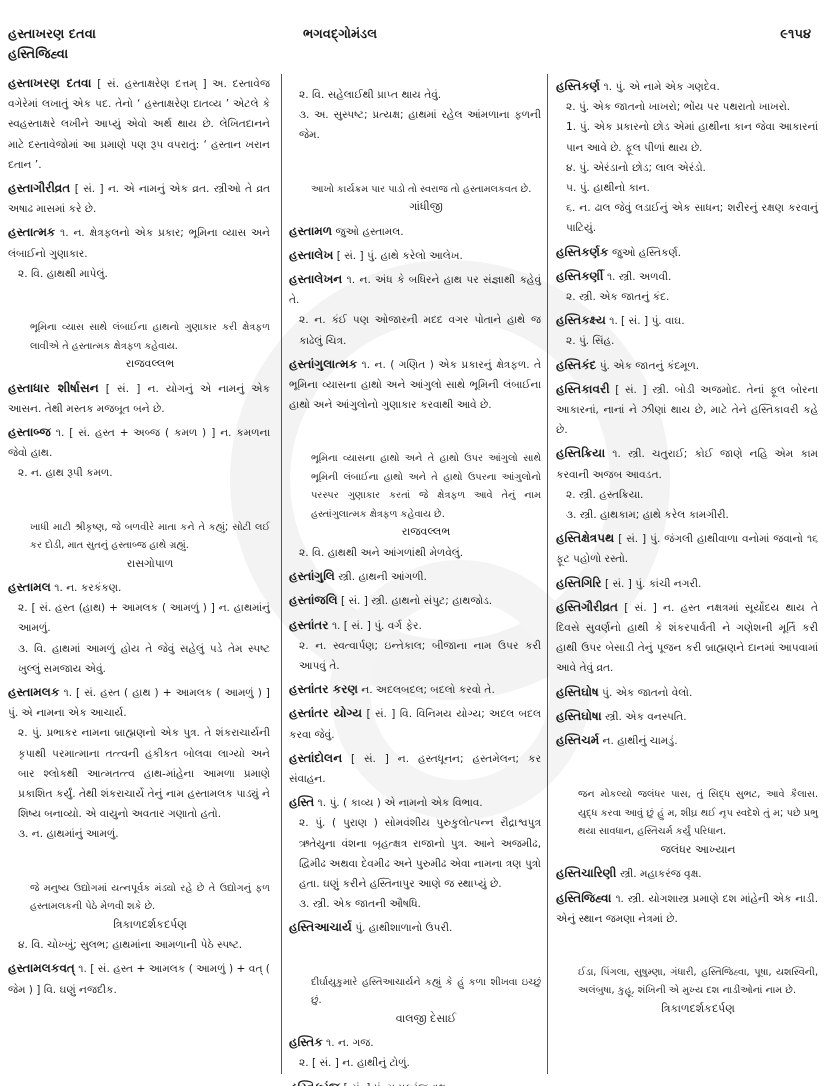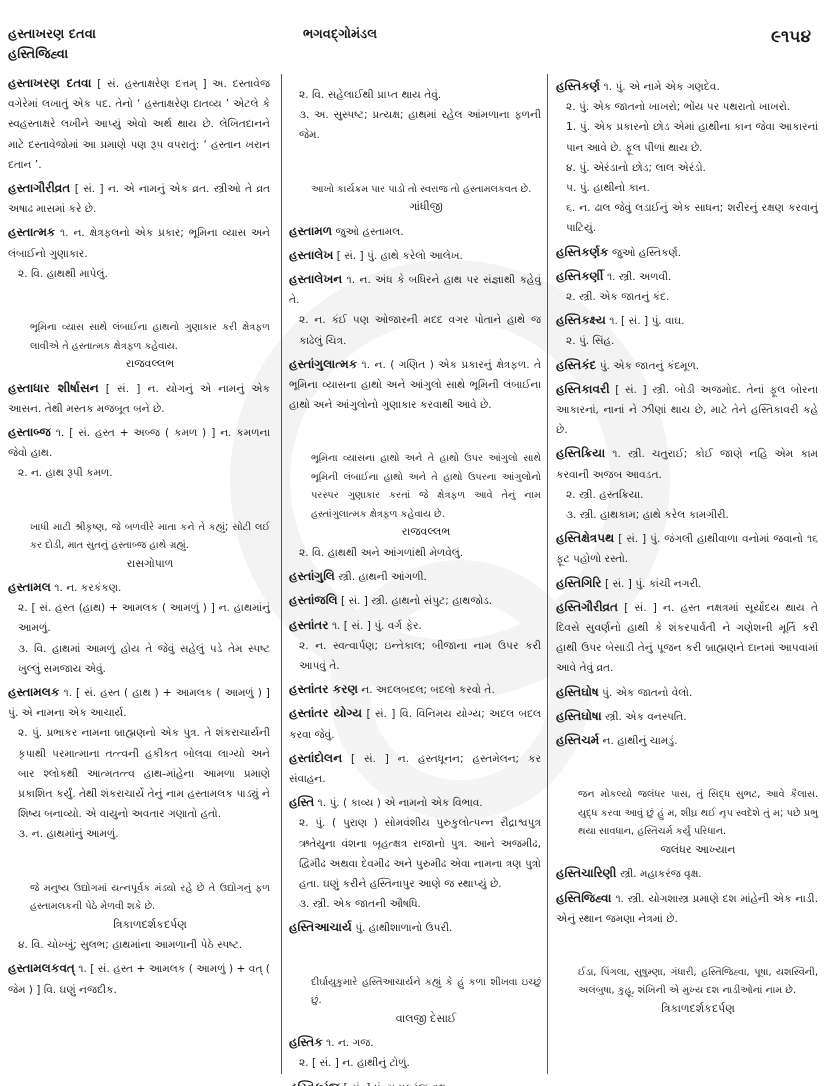--- a/index.html
+++ b/index.html
@@ -13,21 +13,21 @@
   }
   .watermark2 {
     position: absolute; left: 330px; top: 560px; width: 260px; height: 260px;
     border-radius: 50%; border: 40px solid #f4f4f4; box-sizing: border-box; z-index: 0;
   }
   .header {
     position: absolute; left: 0; top: 0; width: 825px; height: 50px; z-index: 1;
   }
   .header .left-guide { position: absolute; left: 8px; top: 26px; font-size: 13px; font-weight: bold; }
   .header .center-title { position: absolute; left: 0; width: 680px; top: 26px; text-align: center; font-size: 13px; font-weight: bold; }
-  .header .page-num { position: absolute; right: 14px; top: 26px; font-size: 17px; font-weight: bold; }
+  .header .page-num { position: absolute; right: 14px; top: 26px; font-size: 13px; font-weight: bold; }
   .header .sub-guide { position: absolute; left: 8px; top: 46px; font-size: 13px; font-weight: bold; }
 
   .col {
     position: absolute; top: 70px; font-size: 10.6px; line-height: 20.2px; z-index: 1;
   }
   .col1 { left: 8px; width: 262px; top: 73px; }
   .col2 { left: 289px; width: 252px; top: 84px; }
   .col3 { left: 556px; width: 262px; top: 76px; }
   .divider { position: absolute; width: 1px; background: #555; z-index: 1; }
   .div1 { left: 281px; top: 74px; height: 1000px; }

